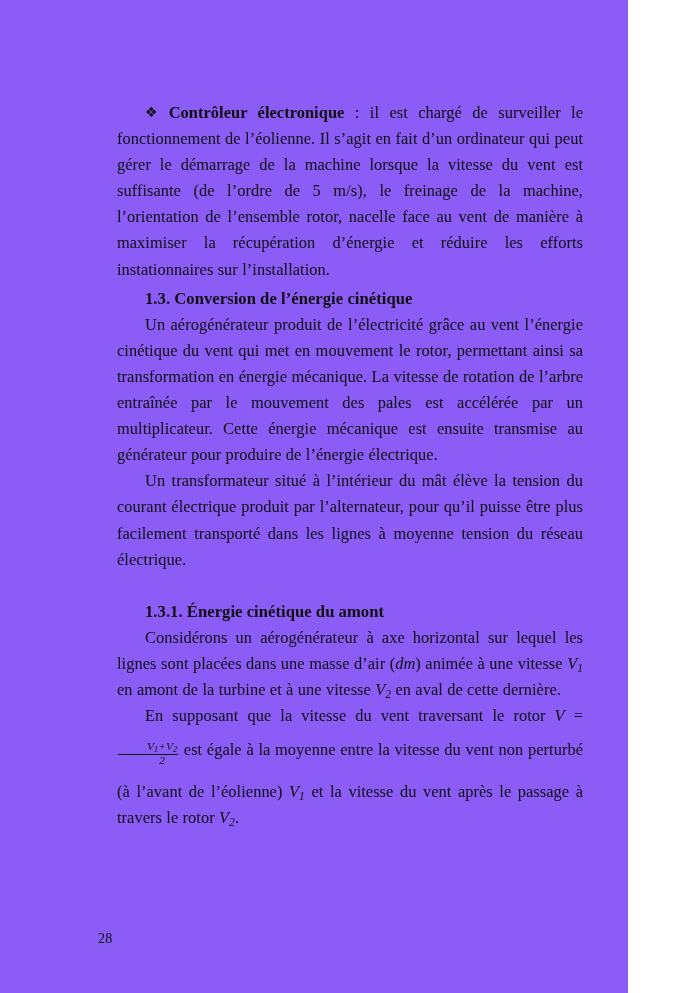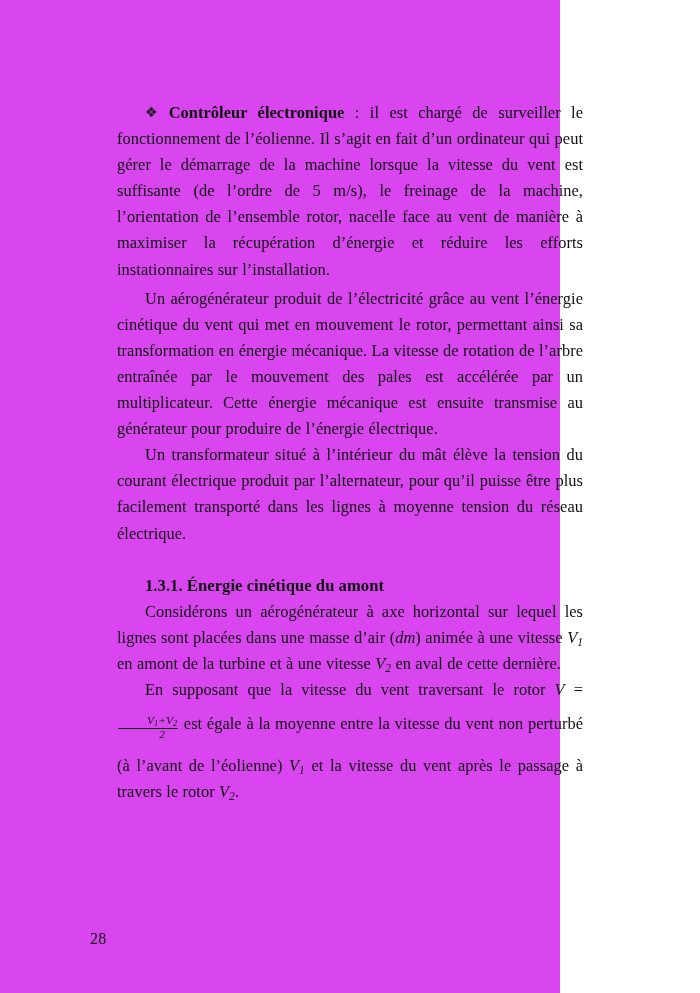--- a/index.html
+++ b/index.html
@@ -13,23 +13,23 @@
     font-family: "Liberation Serif", "DejaVu Serif", serif;
     color: #101010;
     position: relative;
     overflow: hidden;
   }
 
   .page {
     position: absolute;
     left: 0;
     top: 0;
-    width: 560px;
+    width: 628px;
     height: 993px;
-    background: #d946ef;
+    background: #8b5cf6;
   }
 
   .content {
     position: absolute;
     left: 117px;
     top: 100px;
     width: 466px;
   }
 
   p.para {
@@ -97,38 +97,39 @@
     padding-top: 0.5px;
   }
   .frac sub {
     font-size: 0.72em;
     vertical-align: -0.22em;
     line-height: 0;
   }
 
   .page-number {
     position: absolute;
-    left: 90px;
+    left: 98px;
     top: 929px;
-    font-size: 16px;
+    font-size: 14px;
     line-height: 20px;
     letter-spacing: 0.3px;
   }
 </style>
 </head>
 <body>
 
 <div class="page">
 
   <div class="content">
 
     <p class="para"><span class="bullet">❖</span><b class="lead">Contrôleur électronique</b><span> : il est chargé de surveiller le fonctionnement de l’éolienne. Il s’agit en fait d’un ordinateur qui peut gérer le démarrage de la machine lorsque la vitesse du vent est suffisante (de l’ordre de 5 m/s), le freinage de la machine, l’orientation de l’ensemble rotor, nacelle face au vent de manière à maximiser la récupération d’énergie et réduire les efforts instationnaires sur l’installation.</span></p>
 
     <div class="gap-sm"></div>
 
+    <h2 class="heading">1.3. Conversion de l’énergie cinétique</h2>
 
     <p class="para">Un aérogénérateur produit de l’électricité grâce au vent l’énergie cinétique du vent qui met en mouvement le rotor, permettant ainsi sa transformation en énergie mécanique. La vitesse de rotation de l’arbre entraînée par le mouvement des pales est accélérée par un multiplicateur. Cette énergie mécanique est ensuite transmise au générateur pour produire de l’énergie électrique.</p>
 
     <p class="para">Un transformateur situé à l’intérieur du mât élève la tension du courant électrique produit par l’alternateur, pour qu’il puisse être plus facilement transporté dans les lignes à moyenne tension du réseau électrique.</p>
 
     <div class="gap-md"></div>
 
     <h2 class="heading">1.3.1. Énergie cinétique du amont</h2>
 
     <p class="para"><span>Considérons un aérogénérateur à axe horizontal sur lequel les lignes sont placées dans une masse d’air (</span><i class="mvar">dm</i><span>) animée à une vitesse </span><i class="mvar"><span>V</span><sub>1</sub></i><span> en amont de la turbine et à une vitesse </span><i class="mvar"><span>V</span><sub>2</sub></i><span> en aval de cette dernière.</span></p>

